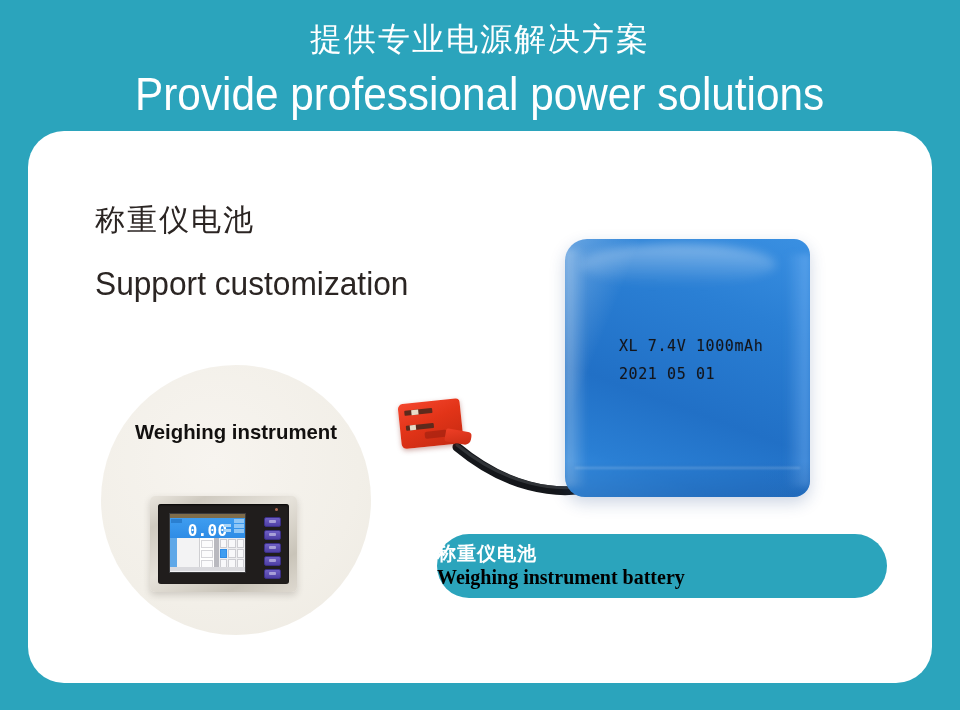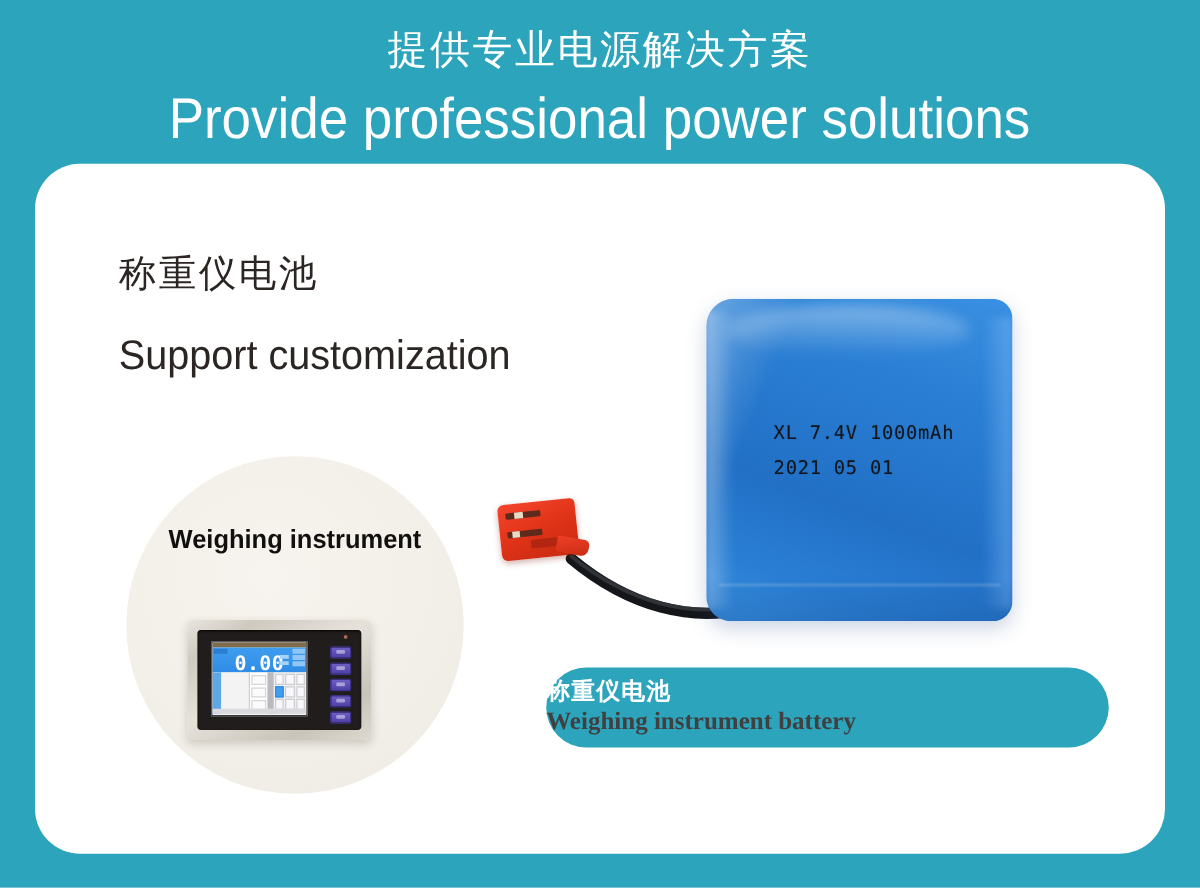--- a/index.html
+++ b/index.html
@@ -214,21 +214,21 @@
   .pill{
     position:absolute;left:437px;top:534px;width:450px;height:64px;
     background:#2ba4bc;border-radius:32px;
     display:flex;flex-direction:column;justify-content:center;
   }
   .pill-cn{
     color:#ffffff;font-size:19px;line-height:23px;font-weight:700;letter-spacing:1px;
     font-family:"DejaVu Sans","Liberation Sans",sans-serif;white-space:nowrap;
   }
   .pill-en{
-    color:#404040;font-size:20px;line-height:25px;font-weight:700;
+    color:#000000;font-size:20px;line-height:25px;font-weight:700;
     font-family:"Liberation Serif","DejaVu Serif",serif;white-space:nowrap;
   }
 </style>
 </head>
 <body>
 
 <div class="banner">
 
   <div class="header">
     <div class="header-cn">提供专业电源解决方案</div>

